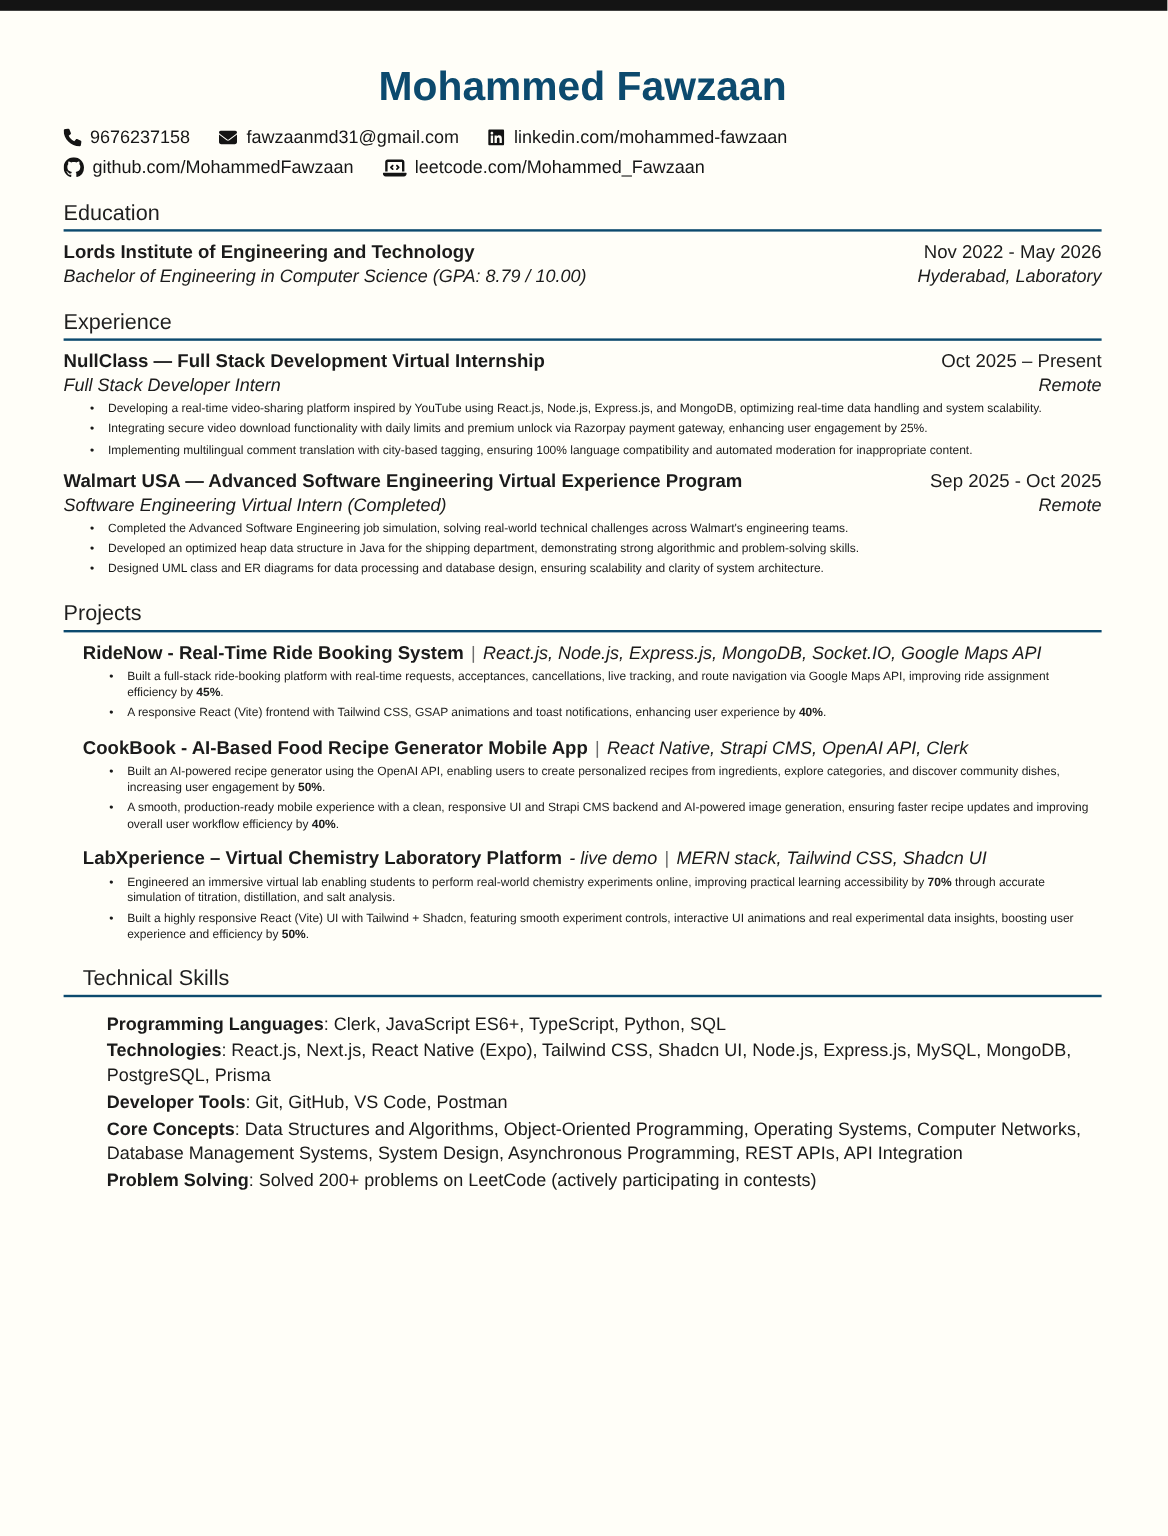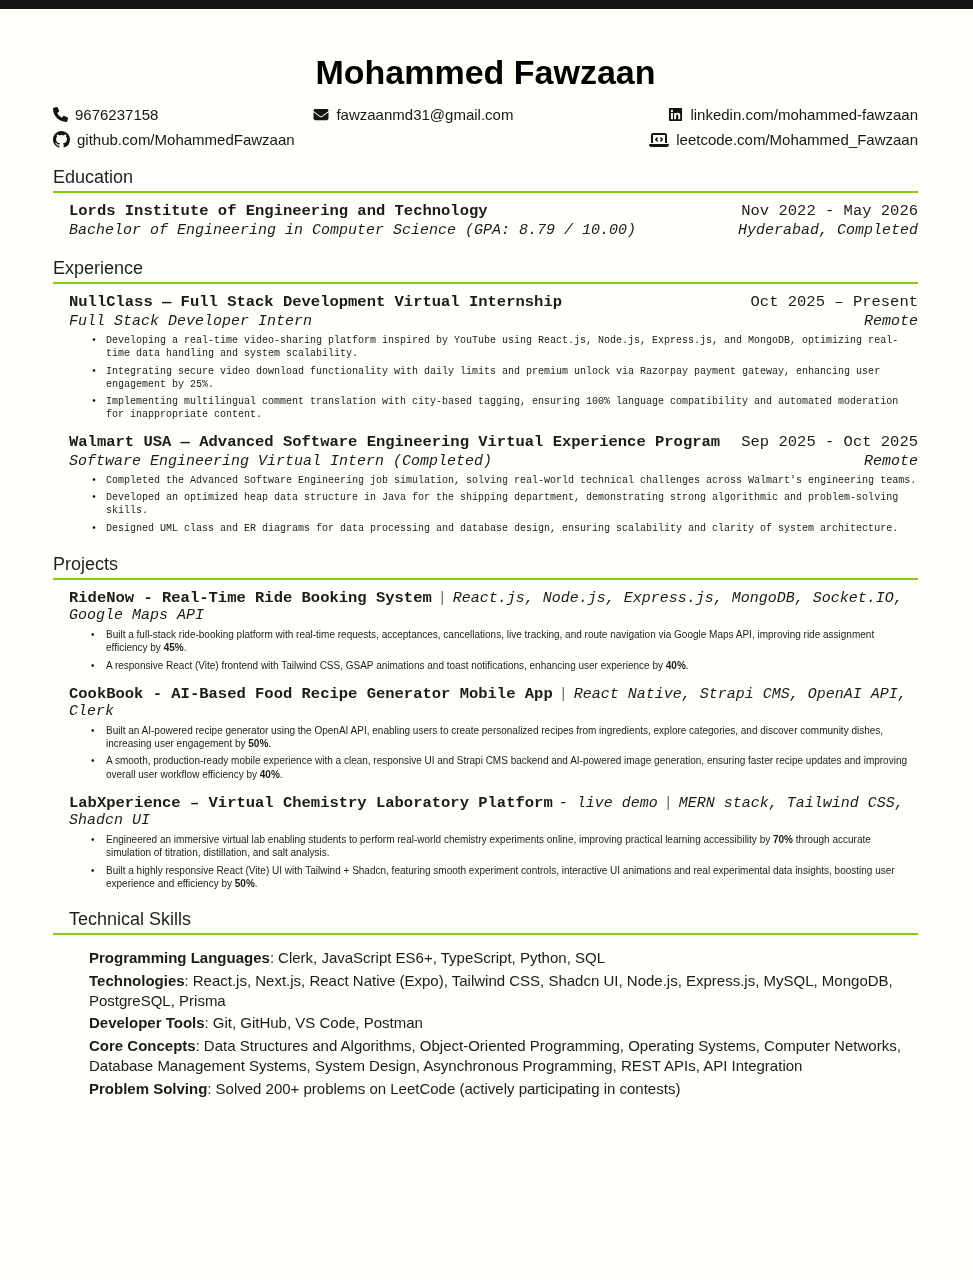--- a/index.html
+++ b/index.html
@@ -13,45 +13,45 @@
   }
   .topbar { height: 9px; background: #141414; }
   .page { padding: 34px 55px 40px 53px; }
 
   
   h1.name {
     font-size: 34px;
     font-weight: 700;
     text-align: center;
     margin: 10px 0 14px;
-    color: #000000;
+    color: #0c4a6e;
   }
   .contact-line {
     display: flex;
-    justify-content: space-between;
+    justify-content: flex-start;
     align-items: center;
     gap: 24px;
     font-size: 15px;
     margin-bottom: 8px;
   }
   .contact { display: inline-flex; align-items: center; gap: 7px; color:#161616; }
   .contact .ic { display: inline-flex; align-items: center; }
   .contact svg { display: block; fill: #141414; }
 
   
   section { margin-top: 19px; }
   .sec-head {
-    border-bottom: 2px solid #84cc16;
+    border-bottom: 2px solid #0c4a6e;
     padding-bottom: 3px;
     margin-bottom: 9px;
   }
   .sec-title { font-size: 18px; font-weight: 400; color: #1f1f1f; }
   .sec-title.indent { display: inline-block; margin-left: 16px; }
 
-  .entry { margin-left: 16px; margin-bottom: 11px; font-family: Liberation Mono, monospace; }
+  .entry { margin-bottom: 11px; }
   .row { display: flex; justify-content: space-between; align-items: baseline; }
   .e-title { font-weight: 700; font-size: 15.5px; }
   .e-dates { font-size: 15.5px; white-space: nowrap; }
   .e-sub, .e-loc { font-style: italic; font-size: 15px; }
   .row.sub { margin-top: 2px; }
 
   ul.bullets {
     margin: 4px 0 0 0;
     padding-left: 37px;
     list-style: none;
@@ -62,21 +62,21 @@
   ul.bullets li::before {
     content: "\2022";
     position: absolute;
     left: -15px;
     top: 0;
   }
   .b { font-weight: 700; }
 
   
   .proj { margin-left: 16px; margin-bottom: 13px; }
-  .p-line { font-size: 15px; font-family: Liberation Mono, monospace; }
+  .p-line { font-size: 15px; }
   .p-name { font-weight: 700; font-size: 15.5px; }
   .p-suffix { font-style: italic; margin-left: 6px; }
   .p-suffix:empty { display: none; }
   .p-sep { color: #6e6e6e; margin: 0 6px; }
   .p-tech { font-style: italic; }
 
   
   .skills { margin-left: 36px; font-size: 15px; line-height: 1.36; margin-top: 13px; }
   .skill-row { margin-bottom: 2px; }
   .skill-label { font-weight: 700; }
@@ -143,21 +143,21 @@
     <div class="sec-head">
       <span class="sec-title">Education</span>
     </div>
     <div class="entry">
       <div class="row">
         <span class="e-title">Lords Institute of Engineering and Technology</span>
         <span class="e-dates">Nov 2022 - May 2026</span>
       </div>
       <div class="row sub">
         <span class="e-sub">Bachelor of Engineering in Computer Science (GPA: 8.79 / 10.00)</span>
-        <span class="e-loc">Hyderabad, Completed</span>
+        <span class="e-loc">Hyderabad, Laboratory</span>
       </div>
     </div>
   </section>
 
   <section>
     <div class="sec-head">
       <span class="sec-title">Experience</span>
     </div>
 
     <div class="entry">

